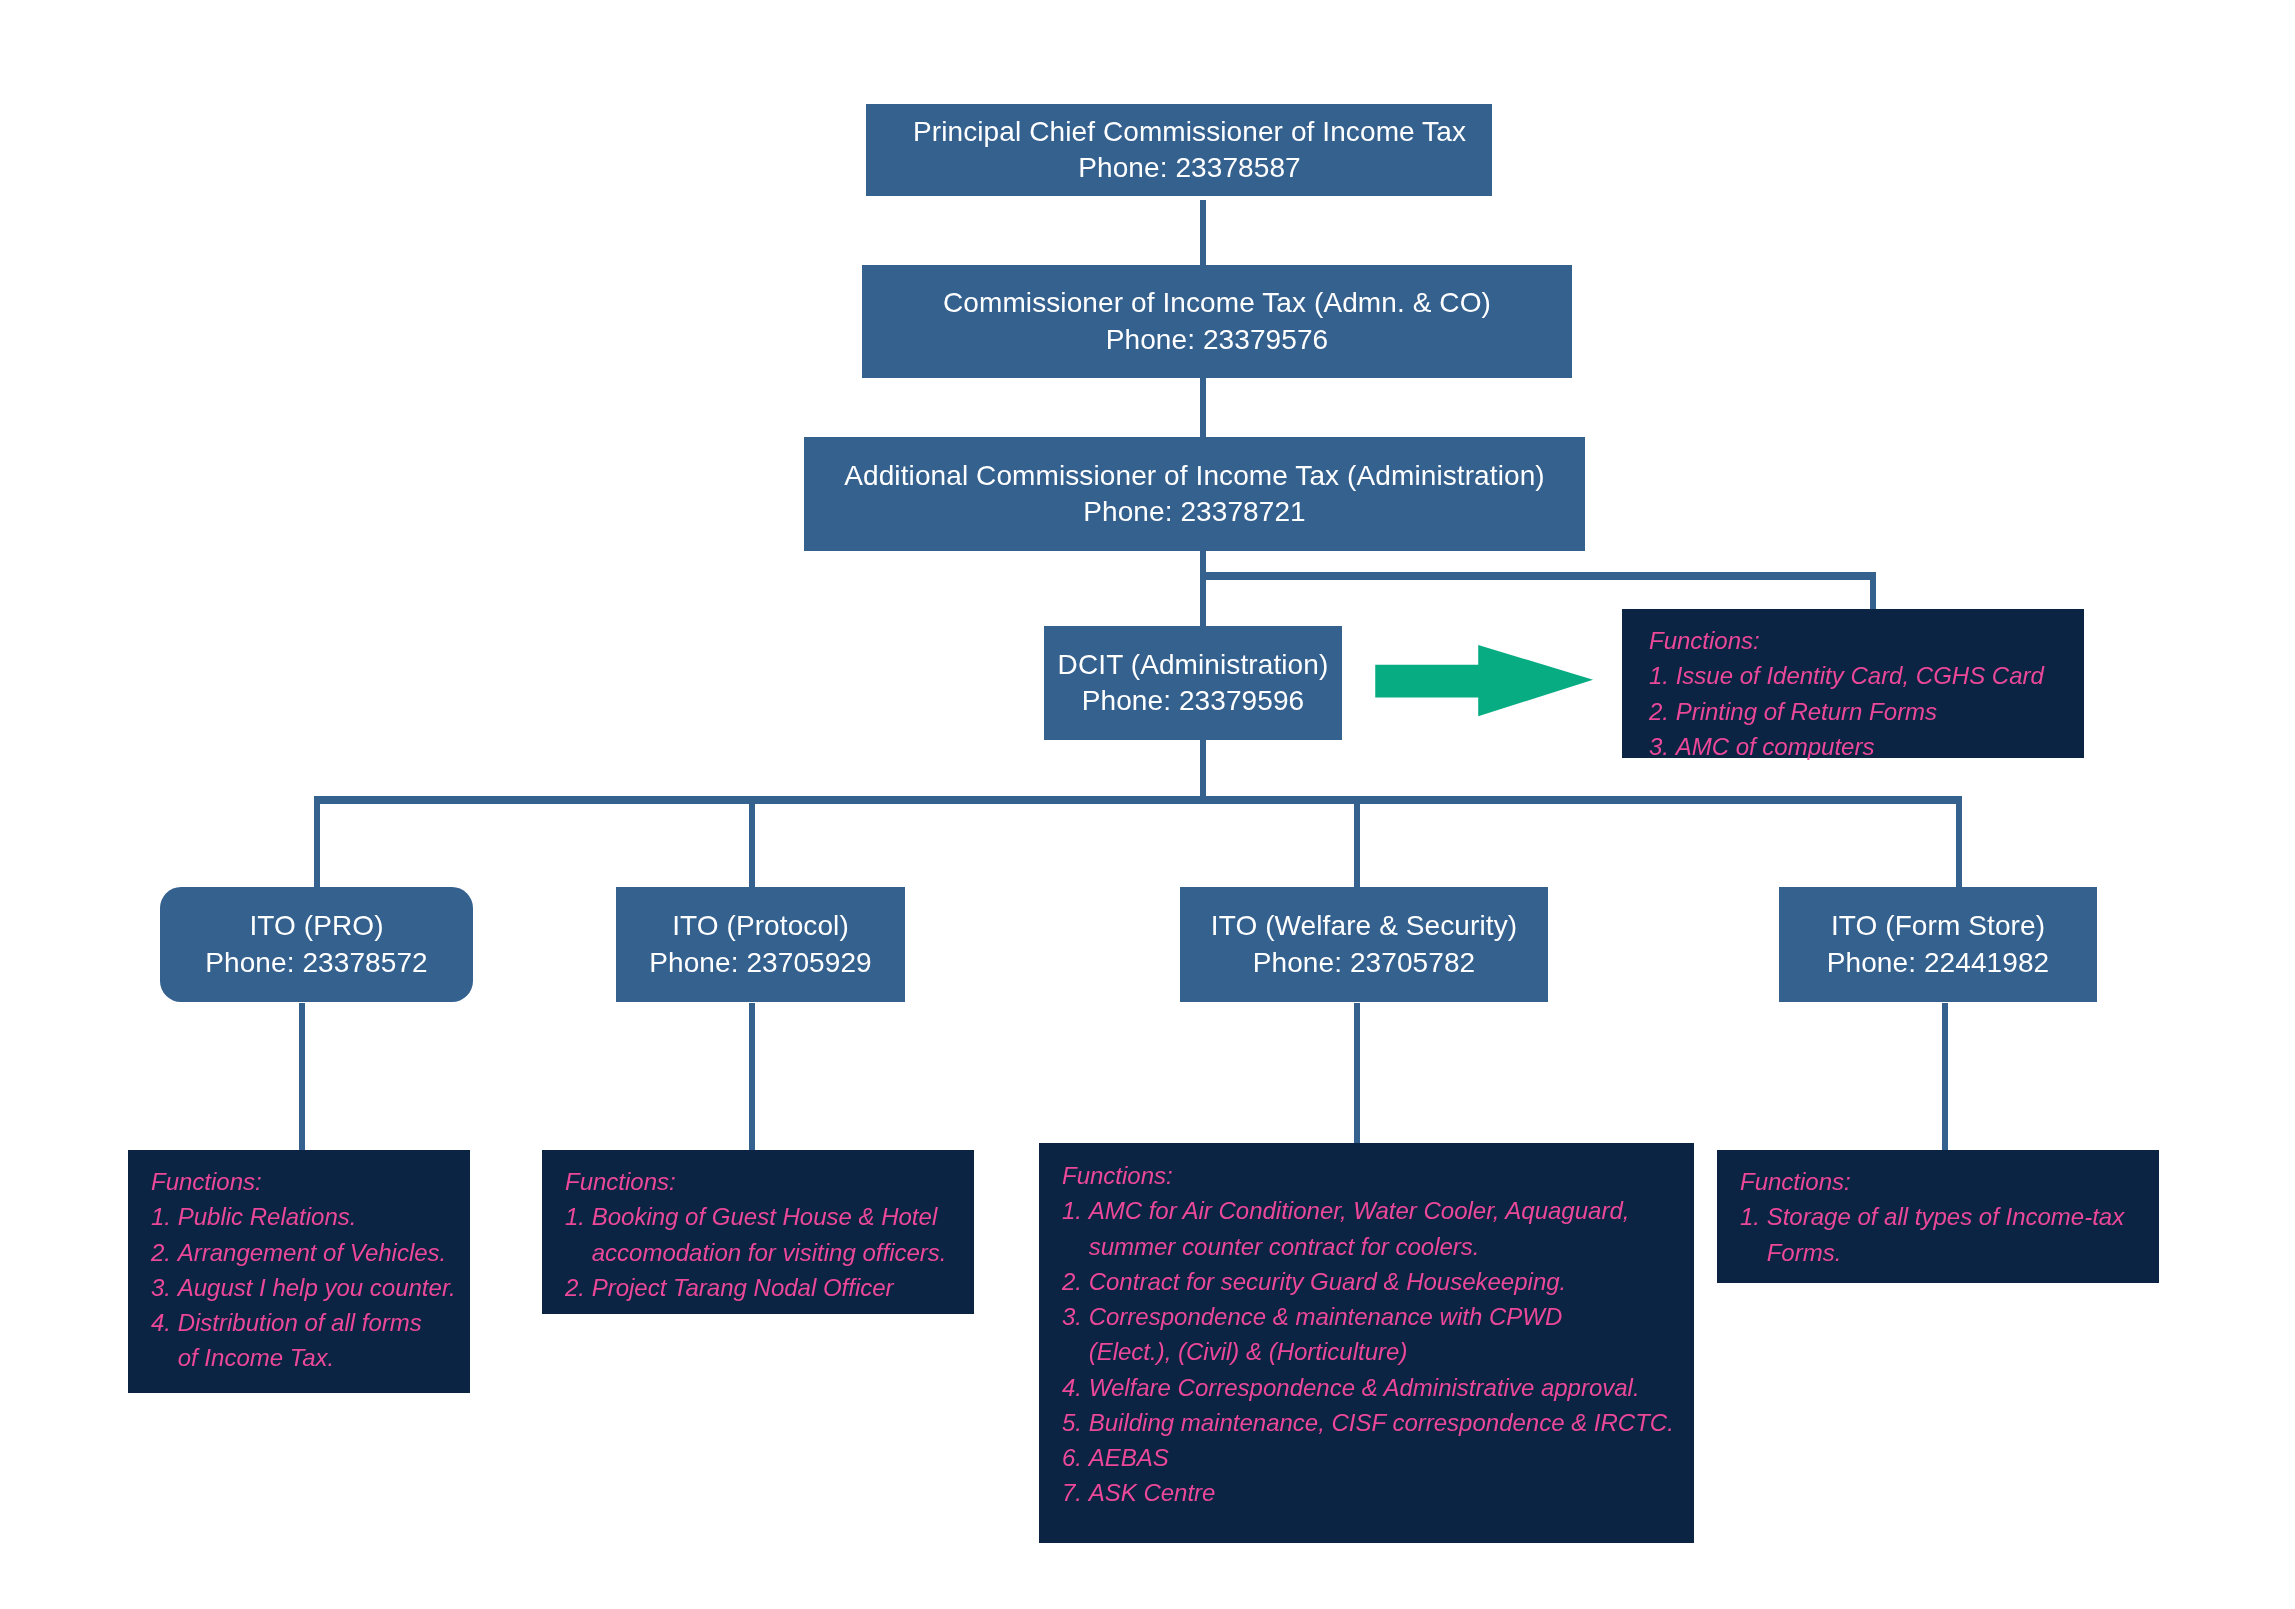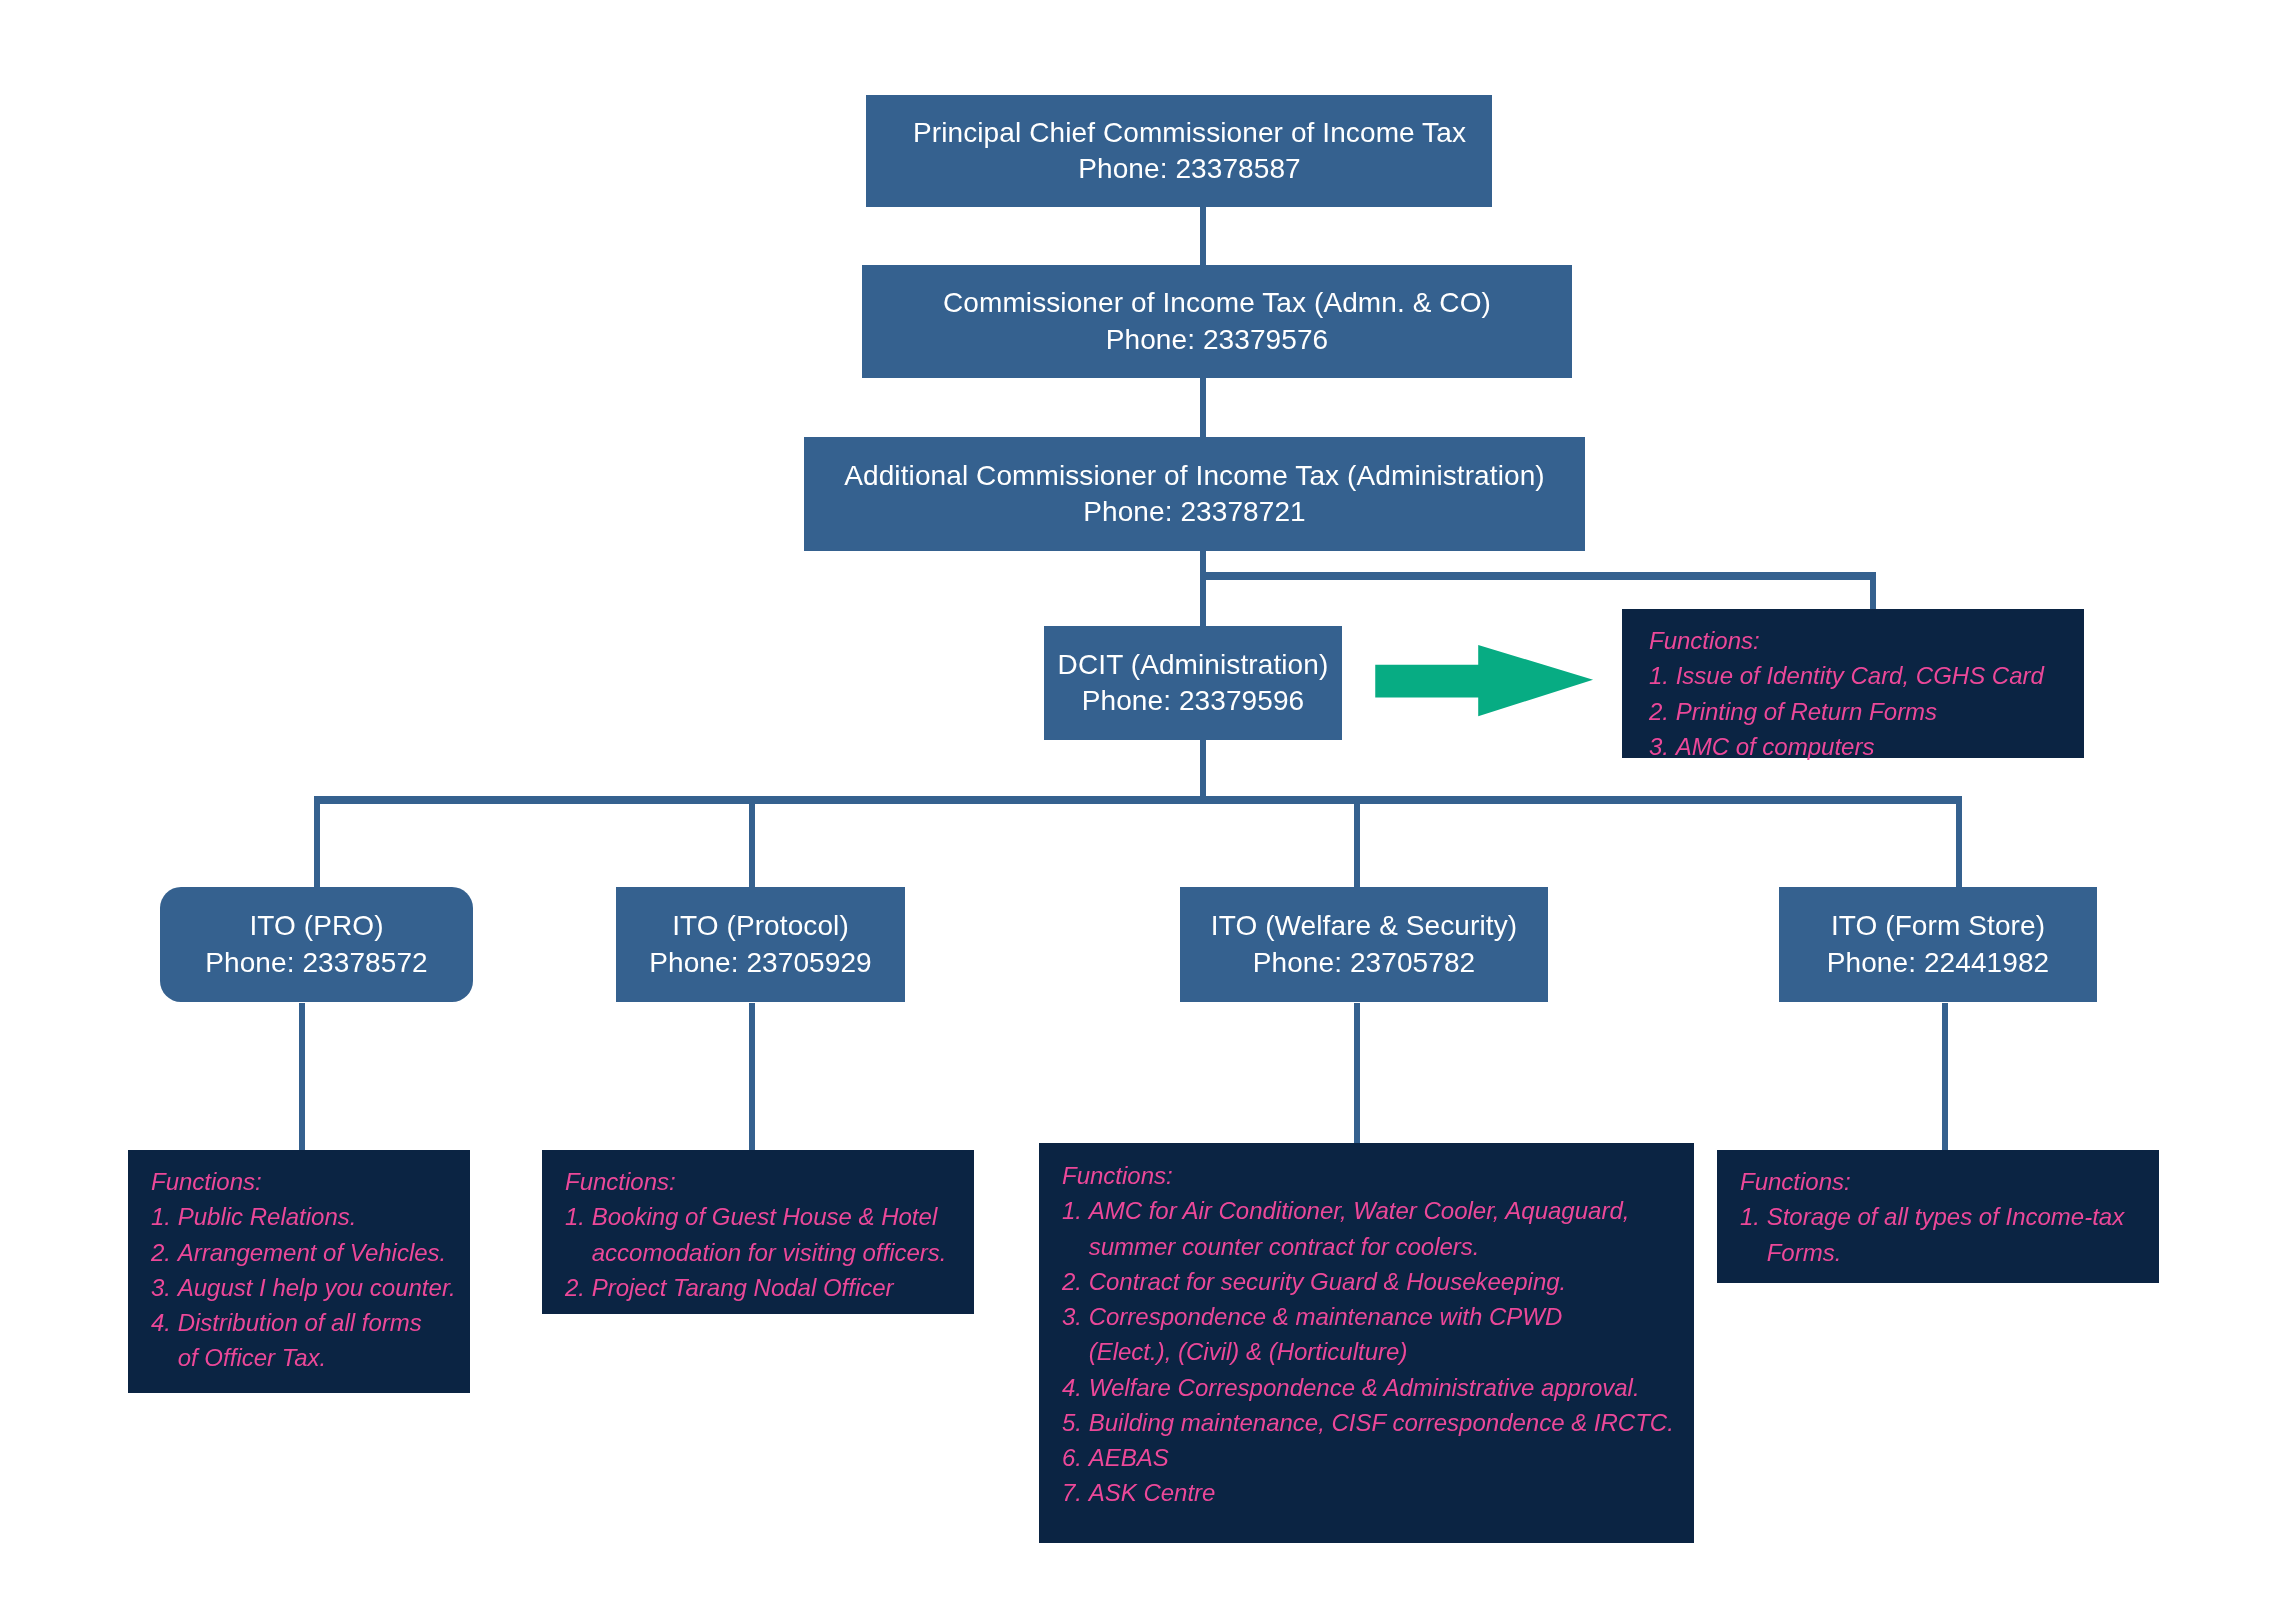--- a/index.html
+++ b/index.html
@@ -107,21 +107,21 @@
   <div class="conn" style="left:749px; top:1003px; width:6px; height:149px;"></div>
   <div class="conn" style="left:1354px; top:1003px; width:6px; height:149px;"></div>
   <div class="conn" style="left:1942px; top:1003px; width:6px; height:149px;"></div>
 
   <div class="arrow" style="left:1375px; top:645px; width:248px; height:99px;">
     <svg width="248" height="99" viewBox="0 0 500 200" xmlns="http://www.w3.org/2000/svg">
       <polygon points="0,40 208,40 208,0 440,70 208,144 208,106 0,106" fill="#07AC83"></polygon>
     </svg>
   </div>
 
-  <div class="box" style="left:866px; top:95px; width:626px; height:112px;padding-left:28px;">
+  <div class="box" style="left:866px; top:104px; width:626px; height:92px;padding-left:28px;">
     <span class="ttl">Principal Chief Commissioner of Income Tax</span>
     <span class="ph">Phone: 23378587</span>
   </div>
 
   <div class="box" style="left:862px; top:265px; width:710px; height:113px;">
     <span class="ttl">Commissioner of Income Tax (Admn. &amp; CO)</span>
     <span class="ph">Phone: 23379576</span>
   </div>
 
   <div class="box" style="left:804px; top:437px; width:781px; height:114px;">
@@ -196,21 +196,21 @@
       <li>
         <span class="num">3. </span>
         <span class="txt">
           <span>August I help you counter.</span>
         </span>
       </li>
       <li>
         <span class="num">4. </span>
         <span class="txt">
           <span>Distribution of all forms</span><br>
-          <span>of Officer Tax.</span>
+          <span>of Income Tax.</span>
         </span>
       </li>
     </ol>
   </div>
 
   <div class="fnbox" style="left:542px; top:1150px; width:432px; height:164px; padding:14px 0 14px 23px;">
     <span class="fn-head">Functions:</span>
     <ol>
       <li>
         <span class="num">1. </span>

